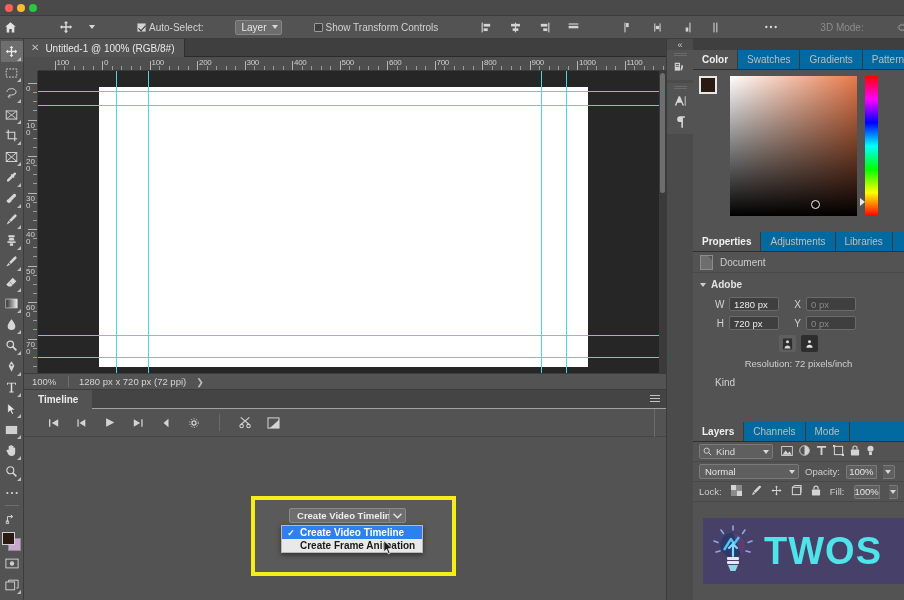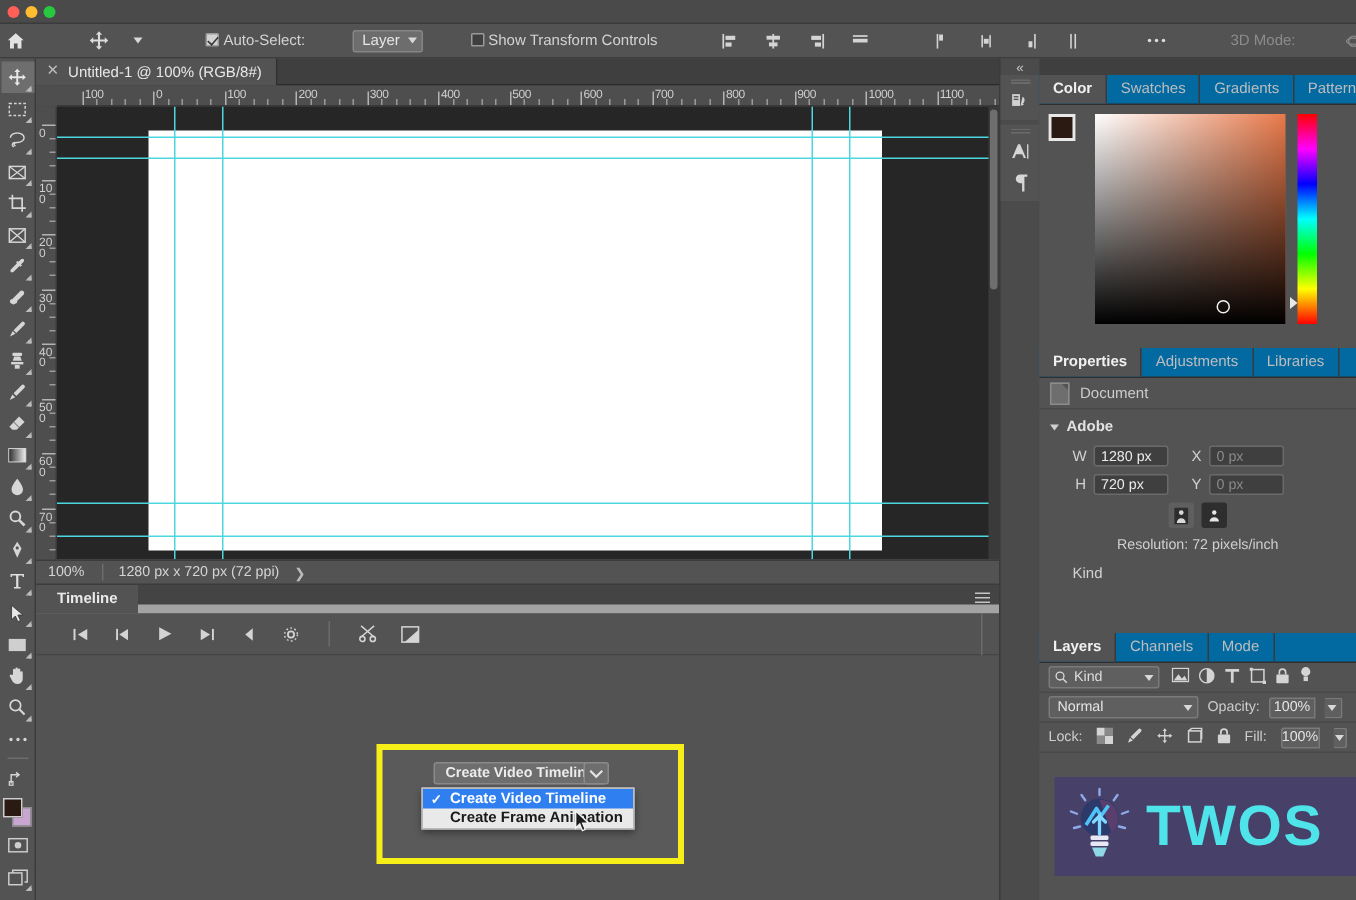--- a/index.html
+++ b/index.html
@@ -128,21 +128,21 @@
     display:flex; align-items:center; font-size:9.5px; color:#d4d4d4;
   }
   .sb-zoom{ width:44px; padding-left:8px; }
   .sb-sep{ width:1px; height:11px; background:#6d6d6d; }
   .sb-info{ padding-left:10px; }
   .sb-arrow{ padding-left:10px; color:#bdbdbd; font-size:9px; }
 
   
   .tl-tabbar{
     position:absolute; left:24px; top:390px; width:642px; height:19px;
-    background:#444444; border-bottom:6px solid #a3a3a3;
+    background:#444444; border-bottom:1px solid #a3a3a3;
   }
   .tl-tab{
     position:absolute; left:0; top:0; height:19px; background:#535353;
     display:flex; align-items:center; padding:0 14px; color:#eaeaea;
     font-size:10px; font-weight:bold;
   }
   .tl-menu{ position:absolute; right:6px; top:5px; width:10px; }
   .tl-menu i{ display:block; height:1px; background:#c4c4c4; margin-bottom:2px; }
   .tl-body{
     position:absolute; left:24px; top:409px; width:642px; height:172px;

